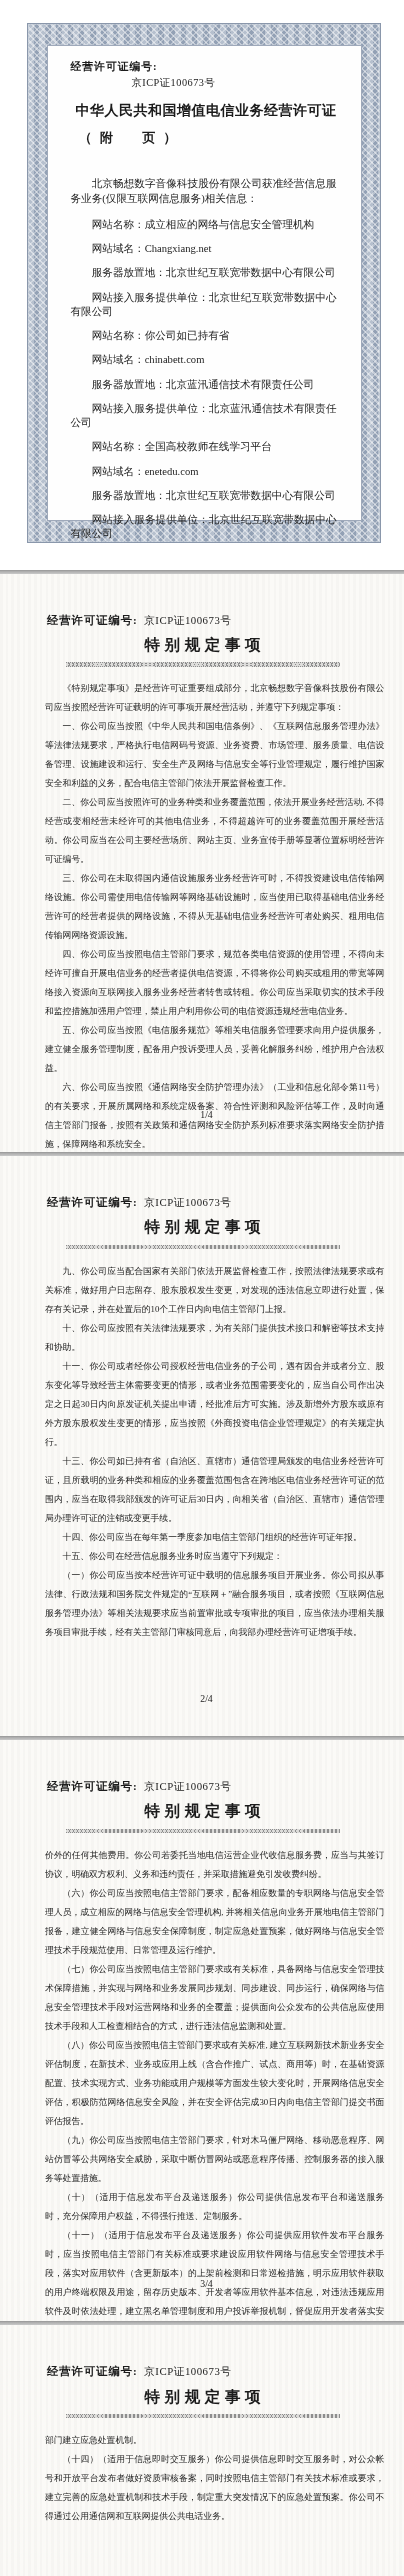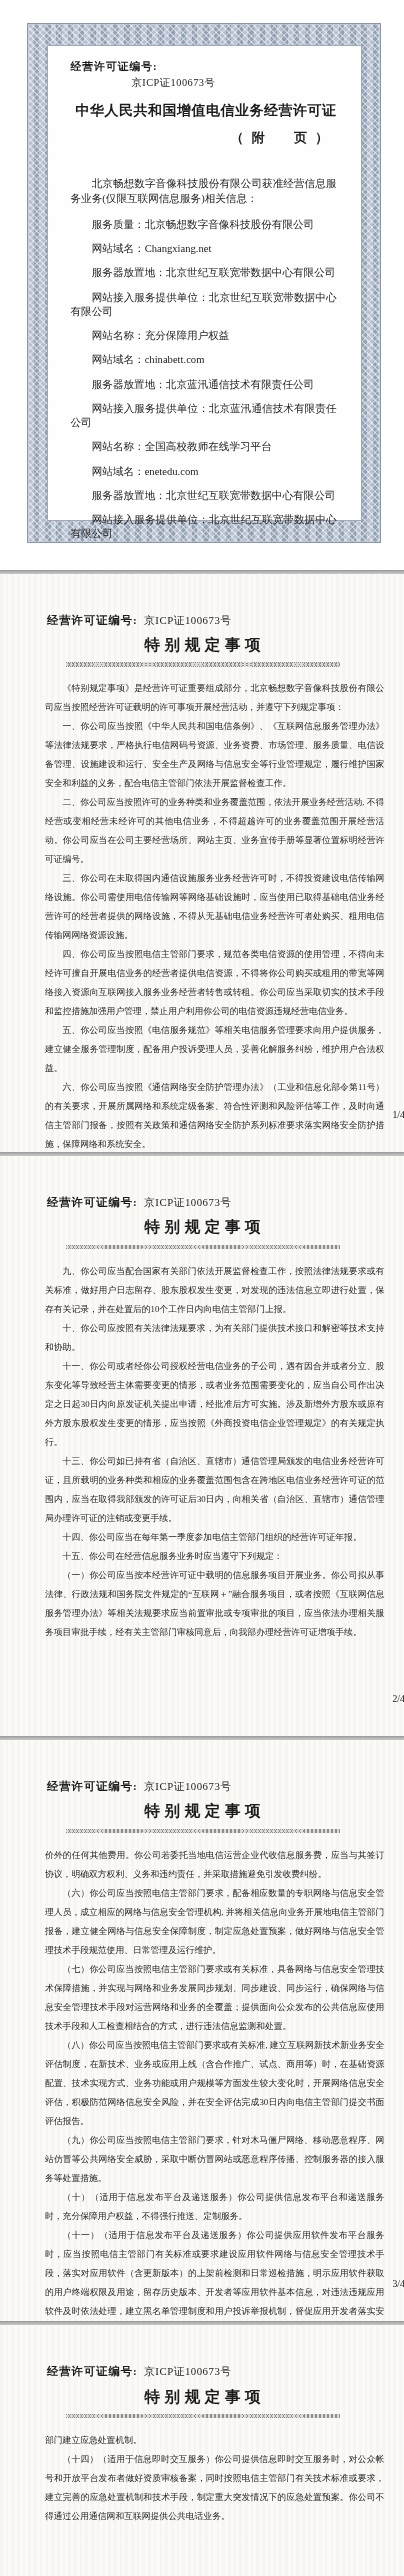--- a/index.html
+++ b/index.html
@@ -27,21 +27,21 @@
     box-shadow: 0 0 0 0.5px #c8cfd9 inset;
   }
   .cert-inner {
     background:#fefefe; height:100%; box-sizing:border-box;
     border:0.5px solid #9fa9ba;
     padding:14.4px 24px 10.3px 23px;
   }
   .cert-license-label { font-size:10.8px; font-weight:bold; letter-spacing:1px; }
   .cert-license-no { font-size:10.3px; margin:2.1px 0 0 61px; letter-spacing:0.5px; }
   .cert-title { font-size:14px; font-weight:bold; text-align:right; margin:12.4px 0 0; letter-spacing:0.5px; }
-  .cert-subtitle { font-size:13px; font-weight:bold; text-align:right; margin:8.2px 0 0; letter-spacing:8.2px; text-indent:8.2px; }
+  .cert-subtitle { font-size:13px; font-weight:bold; text-align:left; margin:8.2px 0 0; letter-spacing:8.2px; text-indent:8.2px; }
   .cert-intro { font-size:10.6px; line-height:15.5px; text-indent:2em; text-align:justify; margin:29px 0 0; }
   .cert-entries { margin-top:11.3px; }
   .cert-entry { font-size:10.6px; line-height:14.4px; text-indent:2em; text-align:justify; margin:0 0 9.8px; }
 
   
   .page-divider { height:4.1px; background:linear-gradient(#a9a9a9,#c9c9c9); border-top:0.5px solid #9e9e9e; box-sizing:border-box; }
 
   
   .prov-page {
     background:
@@ -55,41 +55,41 @@
   .zigzag {
     width:274px; height:4.6px; margin:6.2px auto 0;
     background:
       repeating-linear-gradient(63deg, #8e8e8e 0 0.8px, rgba(0,0,0,0) 0.8px 3.6px),
       repeating-linear-gradient(117deg, #8e8e8e 0 0.8px, rgba(0,0,0,0) 0.8px 3.6px),
       linear-gradient(rgba(150,150,150,.28), rgba(150,150,150,.28));
   }
   .prov-body { margin:12.4px 20.6px 0 45px; font-size:8.8px; line-height:19px; text-align:justify; }
   .prov-body p { margin:0; padding:0; text-indent:2em; }
   .prov-body p.cont { text-indent:0; }
-  .prov-footer { position:absolute; left:8px; right:0; bottom:32px; text-align:right; font-size:9.8px; color:#222; }
+  .prov-footer { position:absolute; left:8px; right:0; bottom:32px; text-align:center; font-size:9.8px; color:#222; }
 </style>
 </head>
 <body>
 
 <div class="doc">
 
   <section class="page cert-page">
     <div class="cert-frame">
       <div class="cert-inner">
         <div class="cert-license-label">经营许可证编号:</div>
         <div class="cert-license-no">京ICP证100673号</div>
         <h1 class="cert-title">中华人民共和国增值电信业务经营许可证</h1>
         <div class="cert-subtitle">（附　页）</div>
         <p class="cert-intro">北京畅想数字音像科技股份有限公司获准经营信息服务业务(仅限互联网信息服务)相关信息：</p>
         <div class="cert-entries" id="cert-entries">
-            <p class="cert-entry">服务质量：北京畅想数字音像科技股份有限公司</p>
+            <p class="cert-entry">网站名称：成立相应的网络与信息安全管理机构</p>
             <p class="cert-entry">网站域名：Changxiang.net</p>
             <p class="cert-entry">服务器放置地：北京世纪互联宽带数据中心有限公司</p>
             <p class="cert-entry">网站接入服务提供单位：北京世纪互联宽带数据中心有限公司</p>
-            <p class="cert-entry">网站名称：充分保障用户权益</p>
+            <p class="cert-entry">网站名称：你公司如已持有省</p>
             <p class="cert-entry">网站域名：chinabett.com</p>
             <p class="cert-entry">服务器放置地：北京蓝汛通信技术有限责任公司</p>
             <p class="cert-entry">网站接入服务提供单位：北京蓝汛通信技术有限责任公司</p>
             <p class="cert-entry">网站名称：全国高校教师在线学习平台</p>
             <p class="cert-entry">网站域名：enetedu.com</p>
             <p class="cert-entry">服务器放置地：北京世纪互联宽带数据中心有限公司</p>
             <p class="cert-entry">网站接入服务提供单位：北京世纪互联宽带数据中心有限公司</p>
           </div>
       </div>
     </div>

